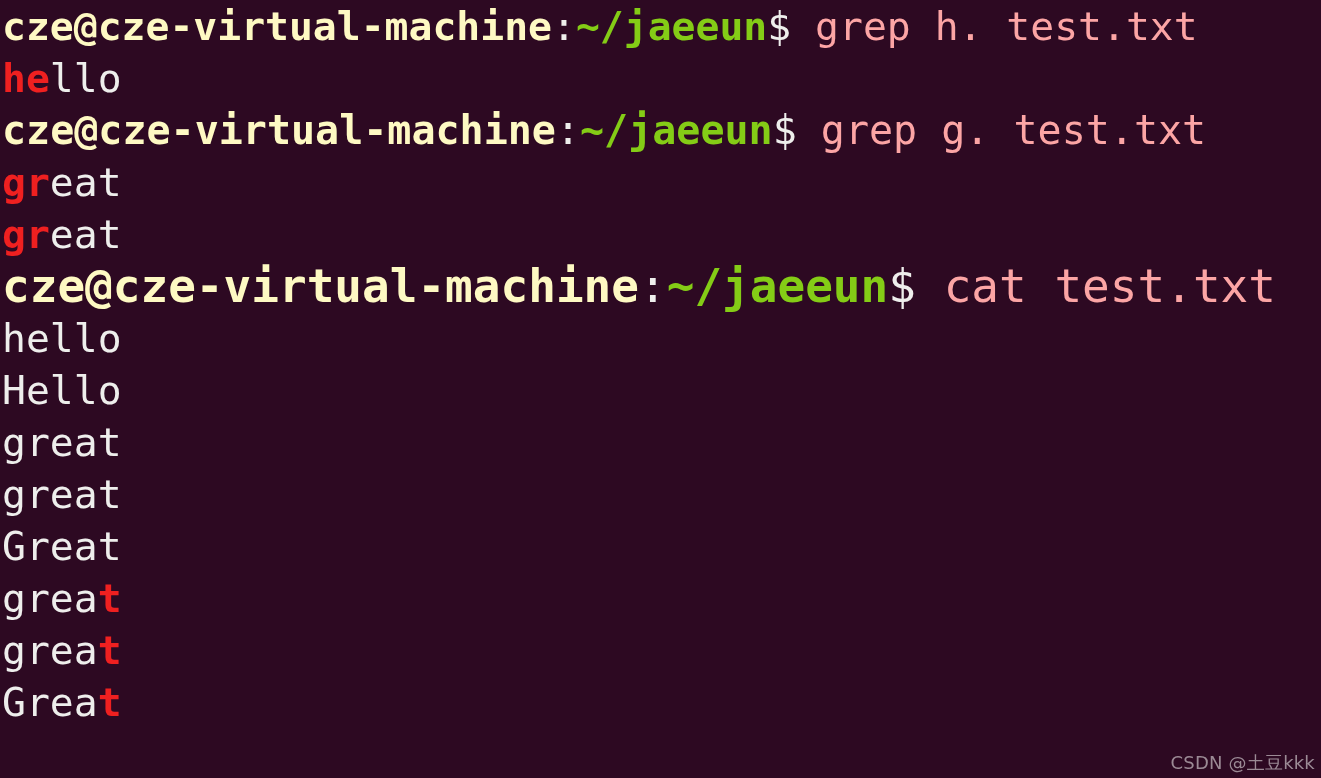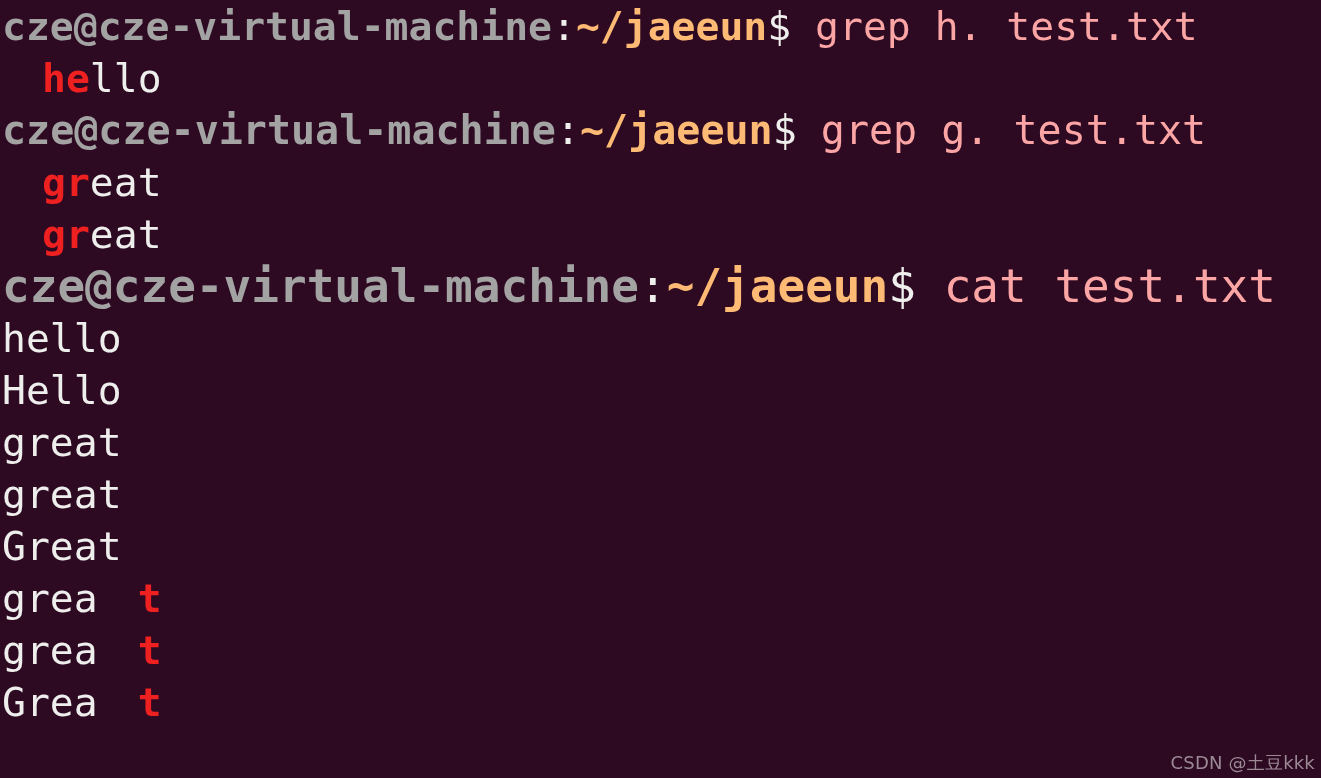--- a/index.html
+++ b/index.html
@@ -30,28 +30,28 @@
     line-height: 52px;
     font-size: 40px;
     letter-spacing: 0px;
     white-space: pre;
     padding-left: 2px;
     color: #eeeeec;
     font-weight: normal;
   }
 
   
-  .seg-user   { color: #a3a3a3; font-weight: bold; }
+  .seg-user   { color: #fef9c3; font-weight: bold; }
   .seg-colon  { color: #eeeeec; font-weight: normal; }
-  .seg-path   { color: #fdba74; font-weight: bold; text-align: right; }
+  .seg-path   { color: #84cc16; font-weight: bold; text-align: right; }
   .seg-dollar { color: #eeeeec; font-weight: normal; }
   .seg-cmd    { color: #fca5a5; font-weight: normal; }
 
   
-  .match { color: #ef2020; font-weight: bold; margin-left: 40px; }
+  .match { color: #ef2020; font-weight: bold; }
   .plain { color: #eeeeec; font-weight: normal; margin-top: 28px; }
 
   #watermark {
     position: absolute;
     right: 6px;
     bottom: 3px;
     font-family: "DejaVu Sans", "Liberation Sans", sans-serif;
     font-size: 18px;
     color: #9b8a95;
     letter-spacing: 0.2px;

